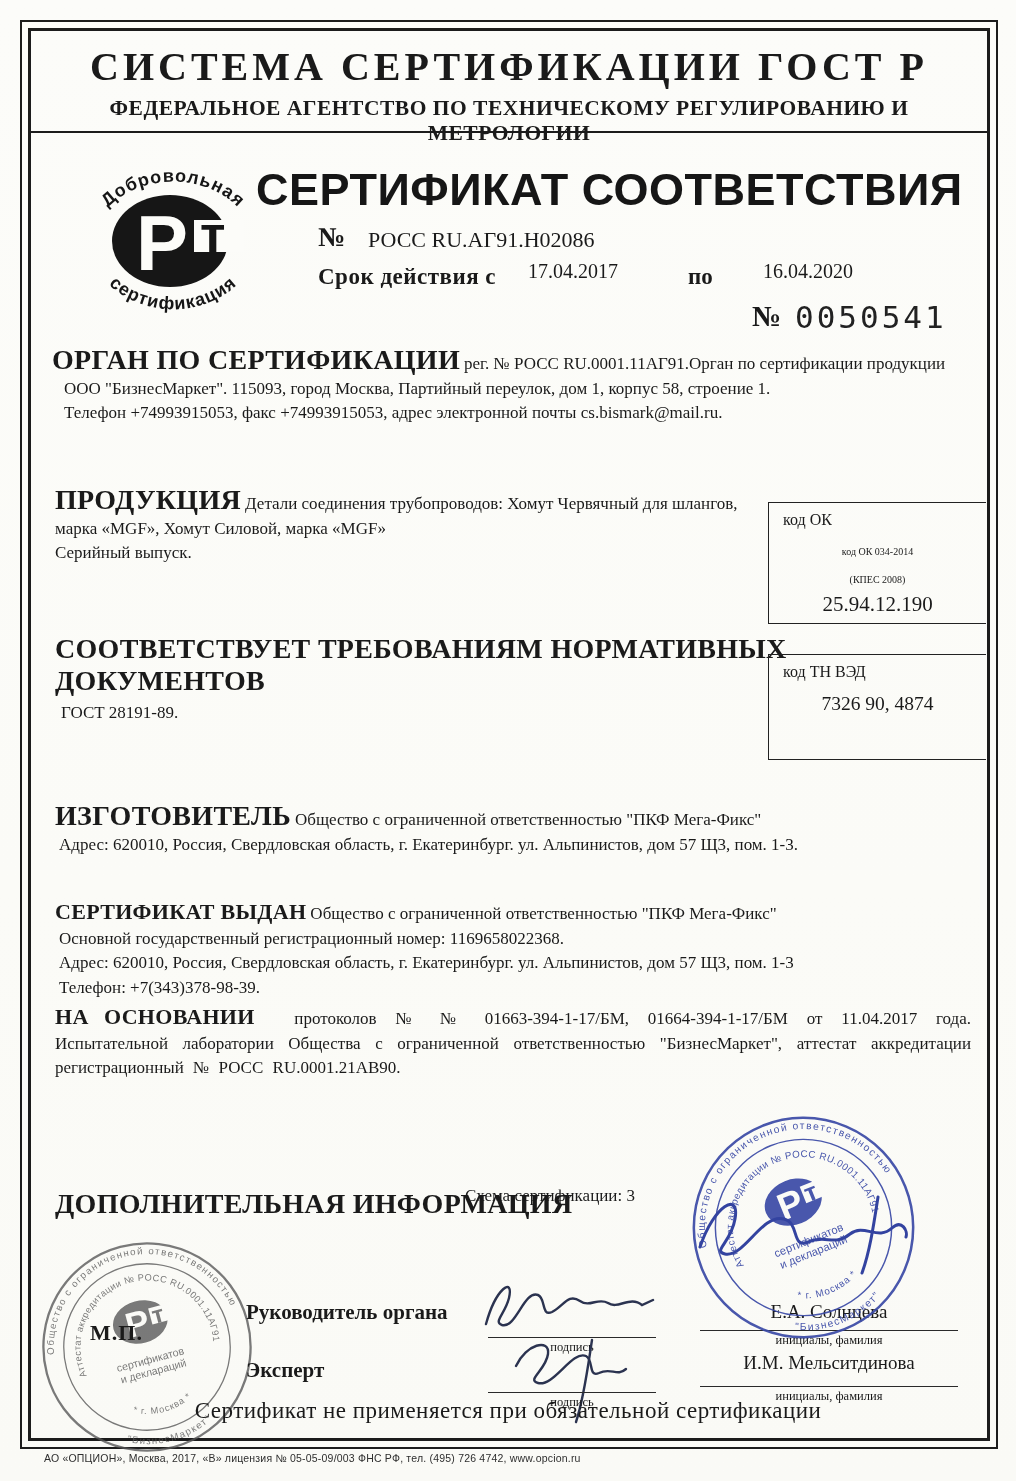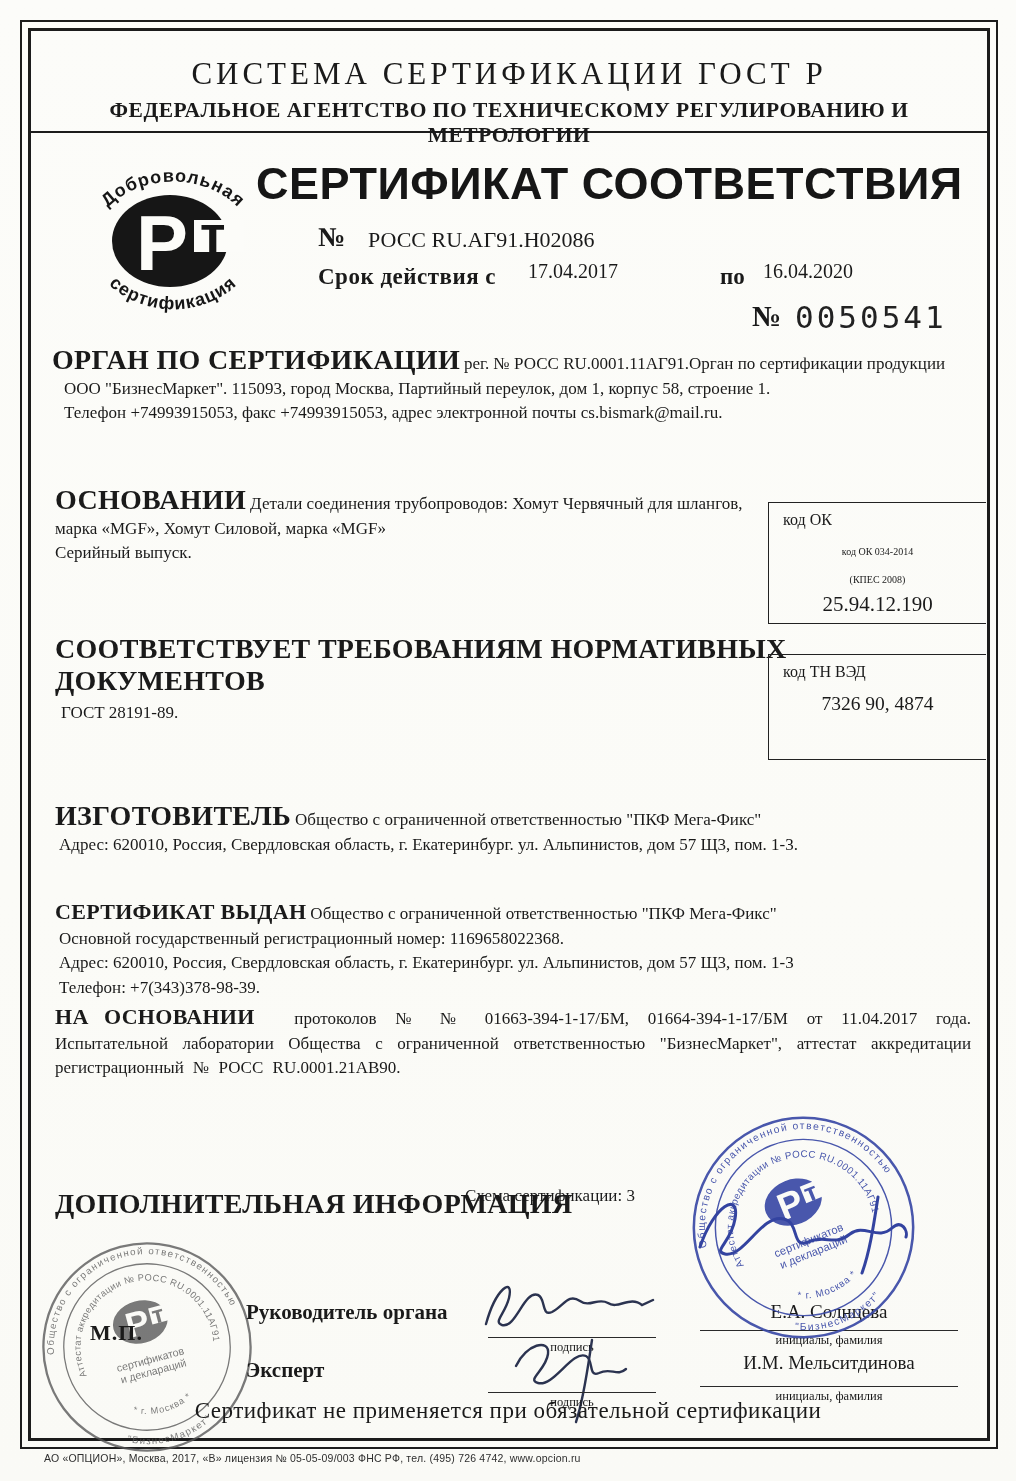--- a/index.html
+++ b/index.html
@@ -13,30 +13,30 @@
   }
   .page {
     position:absolute; inset:0;
     background:linear-gradient(180deg,#fcfcf9 0%, #fbfbf7 60%, #fafaf6 100%);
   }
   .outer-border { position:absolute; left:20px; top:20px; right:18px; bottom:32px; border:2px solid #1c1c1c; }
   .inner-border { position:absolute; left:28px; top:28px; right:26px; bottom:40px; border:3px solid #1c1c1c; }
   .abs { position:absolute; }
 
   .hdr-band { position:absolute; left:31px; right:29px; top:31px; height:102px; border-bottom:2px solid #1c1c1c; text-align:center; }
-  .hdr-line1 { margin-top:25px; font-size:31px; font-weight:normal; letter-spacing:4px; }
+  .hdr-line1 { margin-top:12px; font-size:40px; font-weight:bold; letter-spacing:4px; }
   .hdr-line2 { margin-top:6px; font-size:21.5px; font-weight:bold; letter-spacing:0.5px; }
 
-  .doc-title { left:256px; top:158px; font-family:"Liberation Sans", sans-serif; font-weight:bold; font-size:45px; letter-spacing:0.5px; color:#161616; }
+  .doc-title { left:256px; top:164px; font-family:"Liberation Sans", sans-serif; font-weight:bold; font-size:45px; letter-spacing:0.5px; color:#161616; }
 
   .certno-label { left:318px; top:222px; font-size:27px; font-weight:bold; }
   .certno-value { left:368px; top:227px; font-size:22px; }
   .validity-label { left:318px; top:264px; font-size:23px; font-weight:bold; letter-spacing:0.5px; }
   .validity-from { left:528px; top:260px; font-size:20px; }
-  .validity-po { left:720px; top:264px; font-size:23px; font-weight:bold; }
+  .validity-po { left:688px; top:264px; font-size:23px; font-weight:bold; }
   .validity-to { left:763px; top:260px; font-size:20px; }
   .blankno-label { left:752px; top:300px; font-size:29px; font-weight:bold; }
   .blankno-value { left:795px; top:299px; font-family:"DejaVu Sans Mono", monospace; font-size:31px; letter-spacing:3px; color:#222; }
 
   .sec-heading { font-weight:bold; font-size:28px; letter-spacing:0.3px; }
   .sec-heading.big { font-size:22px; }
   .body-text { font-size:17px; line-height:1.45; }
 
   .organ { left:52px; top:344px; width:912px; }
   .organ .cont { padding-left:12px; }
@@ -120,21 +120,21 @@
     <div>
       <span class="sec-heading">ОРГАН ПО СЕРТИФИКАЦИИ</span>
       <span class="body-text">рег. № РОСС RU.0001.11АГ91.Орган по сертификации продукции</span>
     </div>
     <div class="cont body-text">ООО "БизнесМаркет". 115093, город Москва, Партийный переулок, дом 1, корпус 58, строение 1.</div>
     <div class="cont body-text">Телефон +74993915053, факс +74993915053, адрес электронной почты cs.bismark@mail.ru.</div>
   </div>
 
   <div class="abs production">
     <div>
-      <span class="sec-heading">ОСНОВАНИИ</span>
+      <span class="sec-heading">ПРОДУКЦИЯ</span>
       <span class="body-text">Детали соединения трубопроводов: Хомут Червячный для шлангов, марка «MGF», Хомут Силовой, марка «MGF»</span>
     </div>
     <div class="body-text">Серийный выпуск.</div>
   </div>
 
   <div class="code-box code-ok">
     <div class="lbl">код ОК</div>
     <div class="c">код ОК 034-2014</div>
     <div class="c">(КПЕС 2008)</div>
     <div class="v">25.94.12.190</div>

